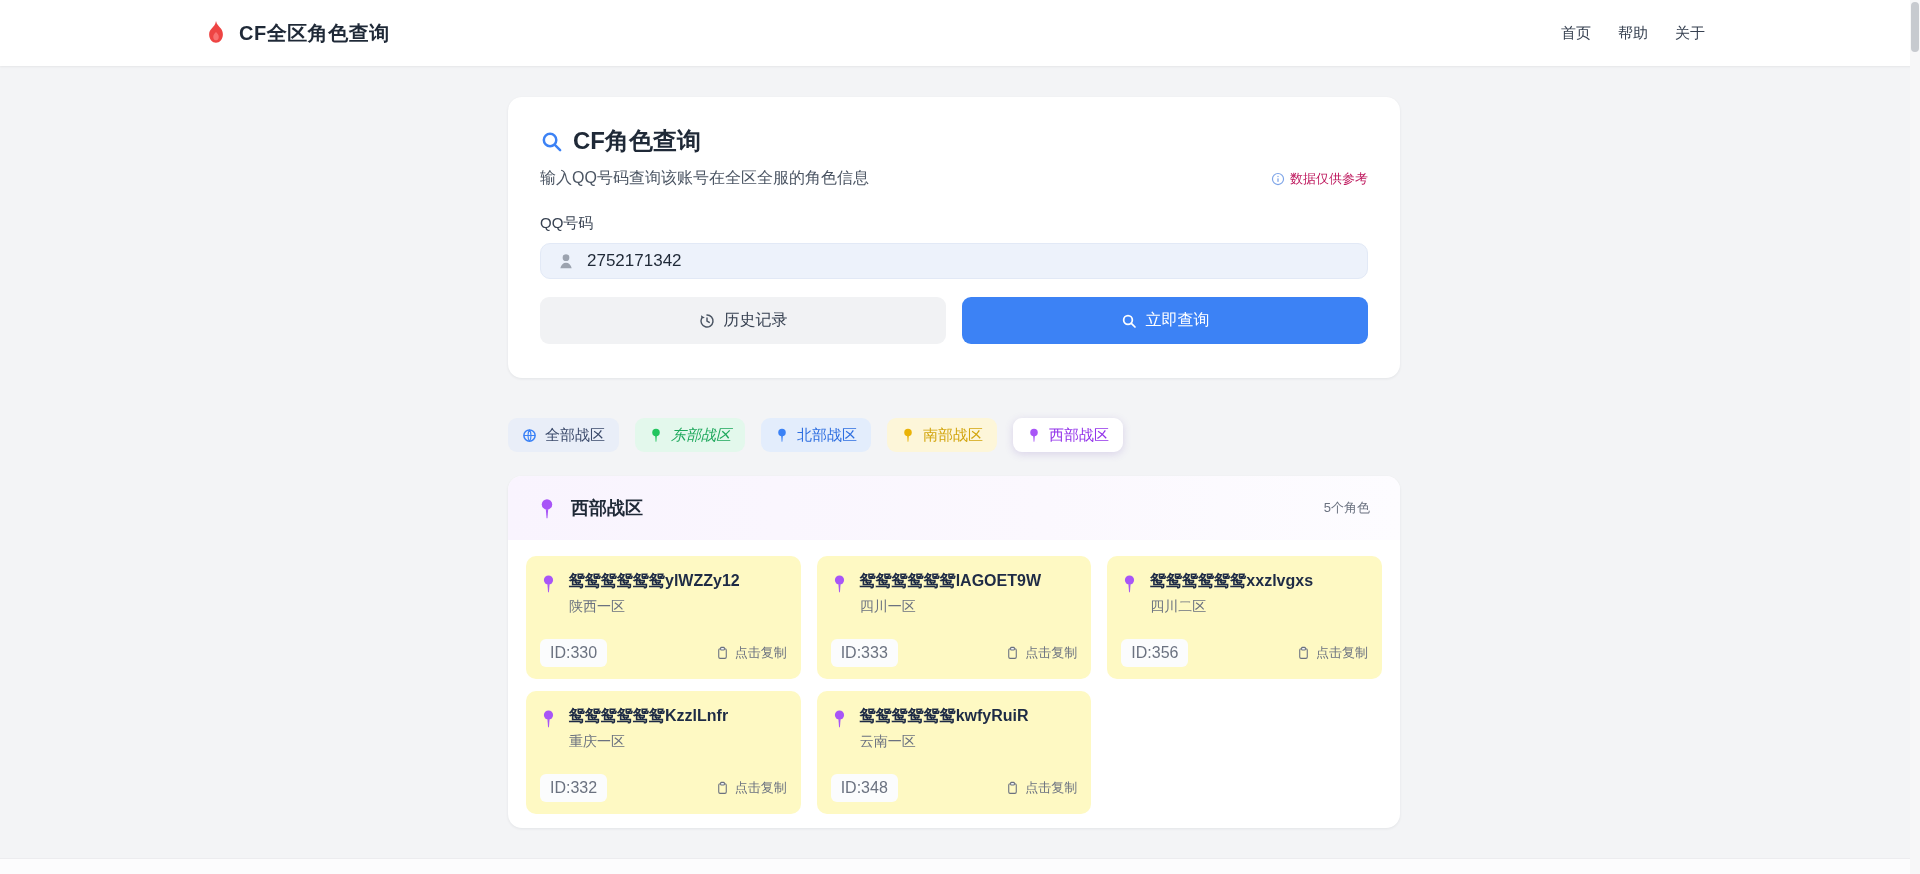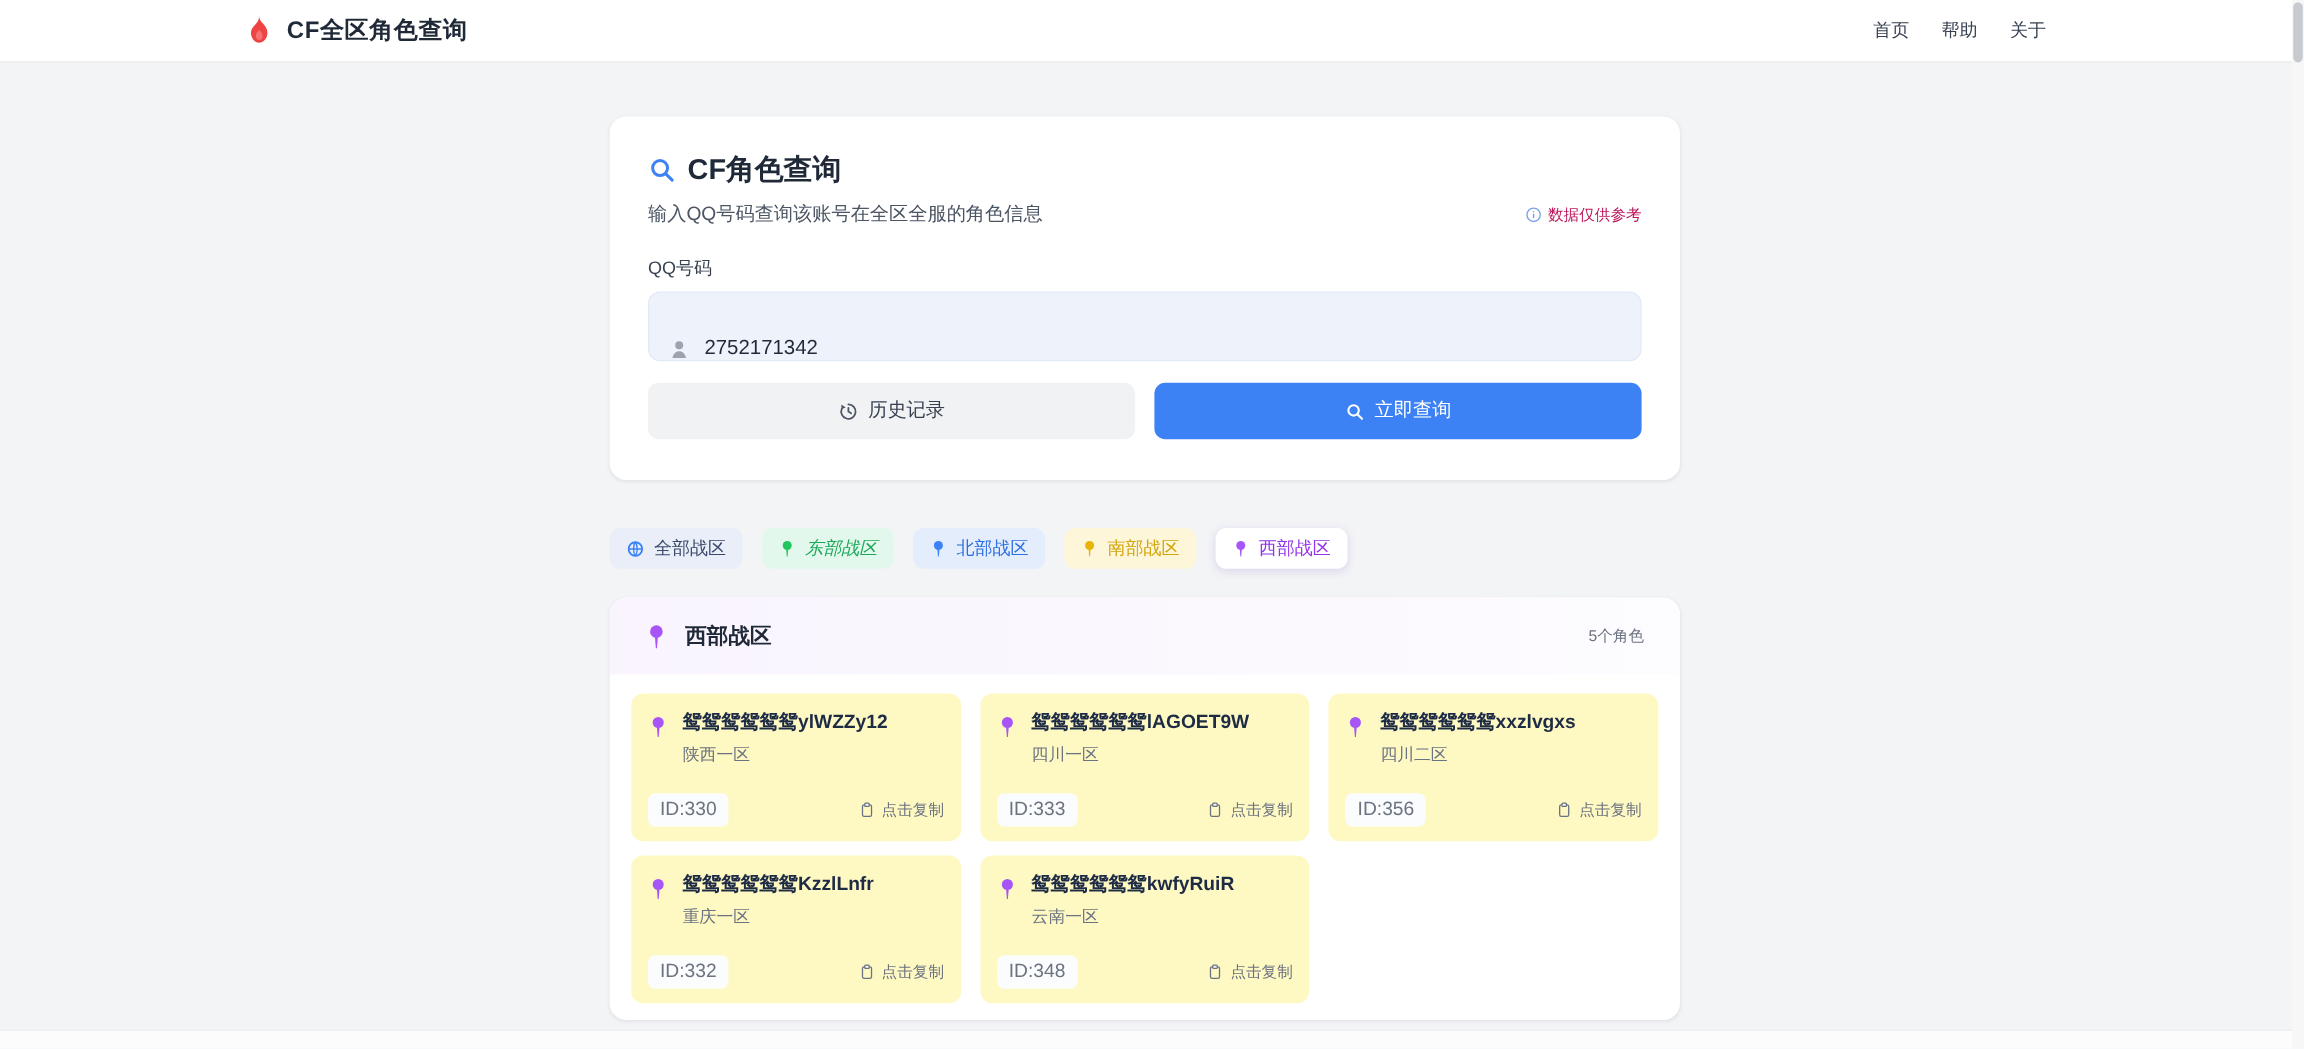--- a/index.html
+++ b/index.html
@@ -4,21 +4,21 @@
 <style>
   * { margin:0; padding:0; box-sizing:border-box; }
   html,body { width:1920px; height:874px; }
   body {
     background:#f3f4f6;
     font-family:"Liberation Sans","DejaVu Sans",sans-serif;
     position:relative; overflow:hidden; color:#1f2937;
   }
   
   .app-header {
-    position:absolute; top:0; left:0; width:1920px; height:51px;
+    position:absolute; top:0; left:0; width:1920px; height:66px;
     background:#ffffff; box-shadow:0 1px 2px rgba(0,0,0,.06);
     display:flex; align-items:center; justify-content:space-between;
     padding:0 215px 0 205px; z-index:10;
   }
   .brand { display:flex; align-items:center; gap:12px; }
   .brand-title { font-size:20px; font-weight:bold; color:#1f2937; letter-spacing:.5px; }
   .main-nav { display:flex; gap:27px; }
   .nav-link { font-size:15px; color:#374151; cursor:pointer; }
 
   
@@ -29,22 +29,22 @@
     margin-top:33px; background:#fff; border-radius:14px;
     box-shadow:0 1px 3px rgba(17,24,39,.07); padding:28px 32px 34px;
   }
   .sc-title-row { display:flex; align-items:center; gap:10px; }
   .sc-title { font-size:24px; font-weight:bold; color:#1f2937; }
   .sc-sub-row { display:flex; align-items:center; justify-content:space-between; margin-top:11px; }
   .sc-subtitle { font-size:16px; color:#4b5563; }
   .sc-notice { display:flex; align-items:center; gap:5px; font-size:13px; color:#be185d; }
   .qq-label { margin-top:25px; font-size:15px; color:#374151; }
   .qq-input {
-    margin-top:10px; height:58px; background:#edf2fb; border:1px solid #e2e9f6;
-    border-radius:10px; display:flex; align-items:flex-end; gap:13px; padding:0 17px;
+    margin-top:10px; height:36px; background:#edf2fb; border:1px solid #e2e9f6;
+    border-radius:10px; display:flex; align-items:center; gap:13px; padding:0 17px;
     cursor:text;
   }
   .qq-value { font-size:17px; color:#1f2937; }
   .btn-row { display:flex; gap:16px; margin-top:18px; }
   .btn {
     flex:1; height:47px; border:none; border-radius:9px; font-size:16px;
     display:flex; align-items:center; justify-content:center; gap:9px; cursor:pointer;
     font-family:inherit;
   }
   .btn-primary { background:#3c82f5; color:#ffffff; }

